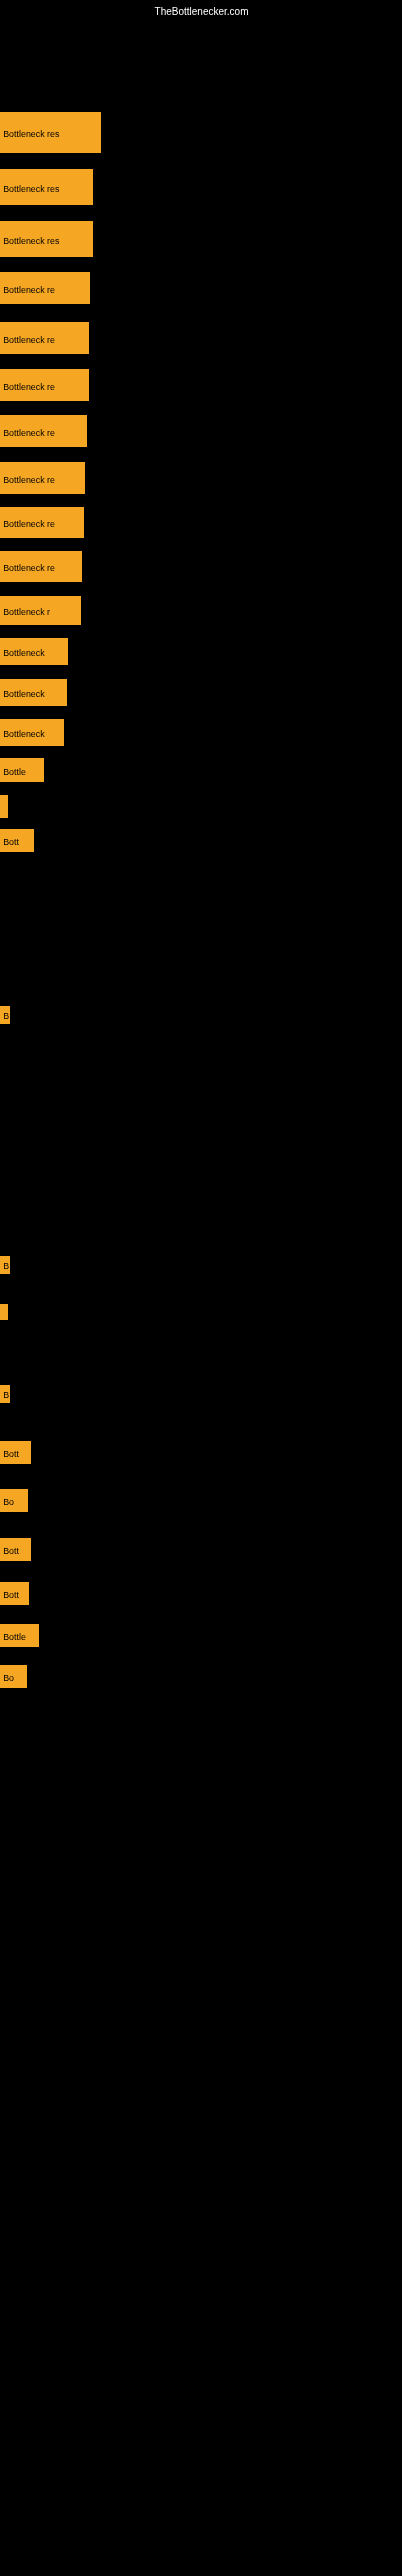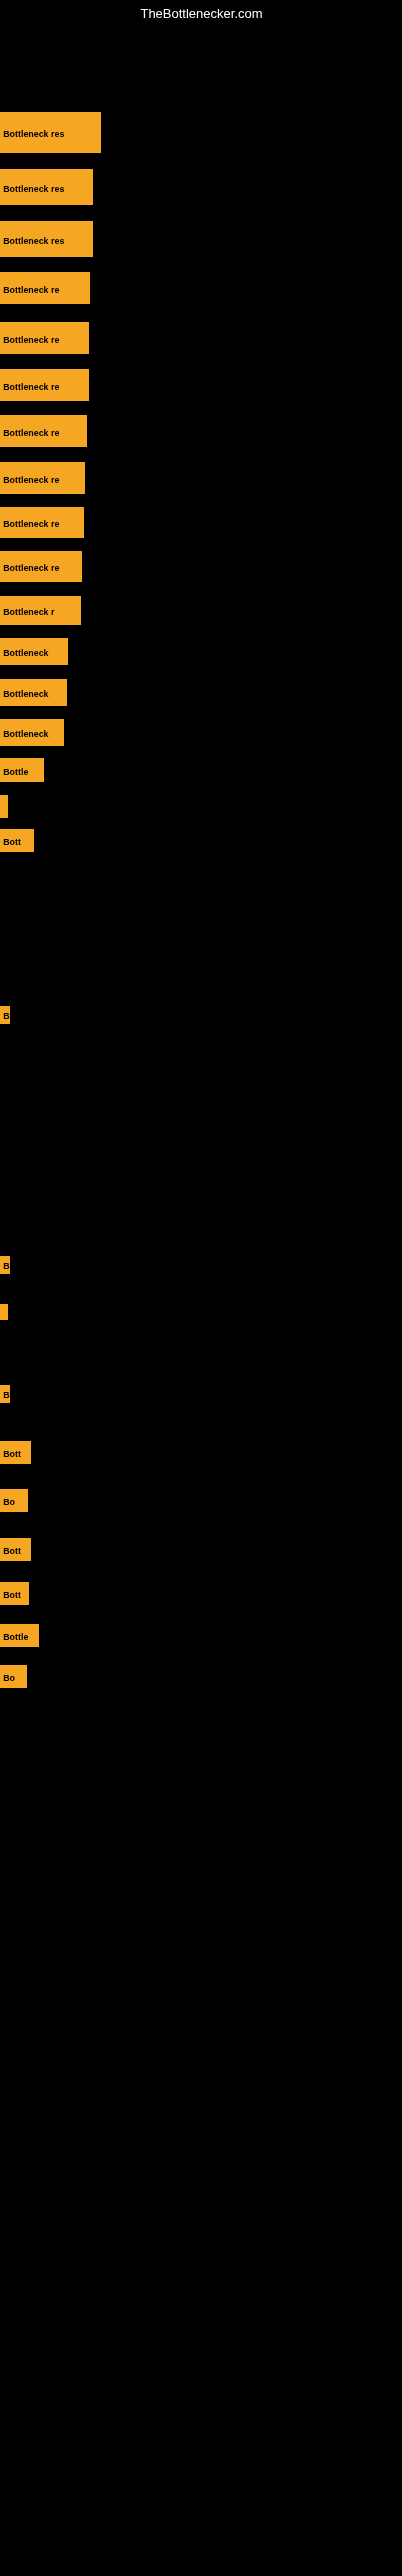--- a/index.html
+++ b/index.html
@@ -9,30 +9,30 @@
       min-height: 2576px;
       font-family: Arial, sans-serif;
       position: relative;
     }
     .site-title {
       position: absolute;
       top: 6.4px;
       left: 50%;
       transform: translateX(-50%);
       color: #ffffff;
-      font-size: 13px;
+      font-size: 10px;
       white-space: nowrap;
     }
     .bottleneck-item {
       position: absolute;
       left: 0;
       background-color: #f5a623;
       color: #000000;
       font-size: 8.9px;
-      font-weight: bold;
+      font-weight: normal;
       padding: 1.6px 3.2px;
       white-space: nowrap;
       overflow: hidden;
     }
   </style>
 </head>
 <body>
 
 <span class="site-title">TheBottlenecker.com</span>
 

